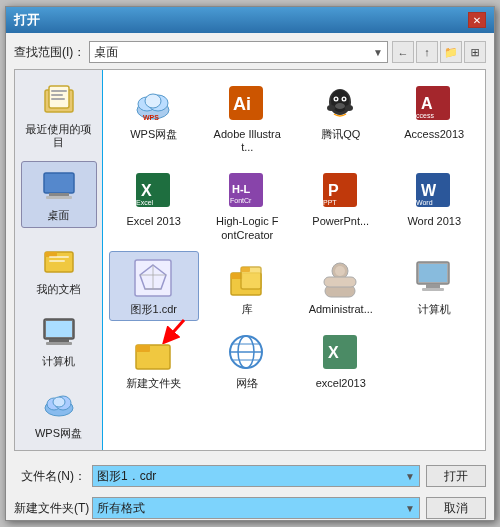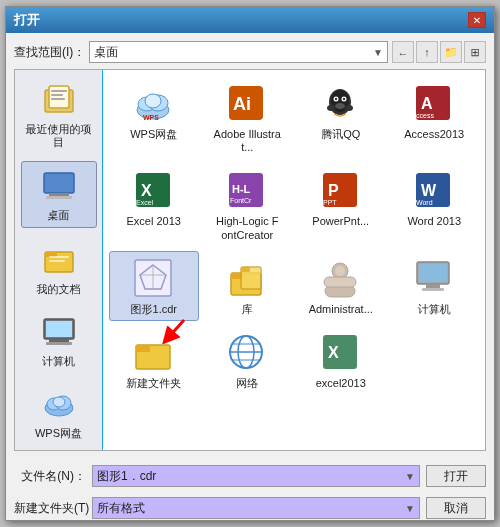--- a/index.html
+++ b/index.html
@@ -203,21 +203,21 @@
       width: 72px;
       font-size: 12px;
       text-align: right;
       color: #222;
       white-space: nowrap;
     }
     .form-input {
       flex: 1;
       height: 22px;
       border: 1px solid #999;
-      background: #c4b5fd;
+      background: #7dd3fc;
       padding: 0 4px;
       font-size: 12px;
       display: flex;
       align-items: center;
       justify-content: space-between;
     }
     .form-input-text {
       font-size: 12px;
       color: #222;
     }

